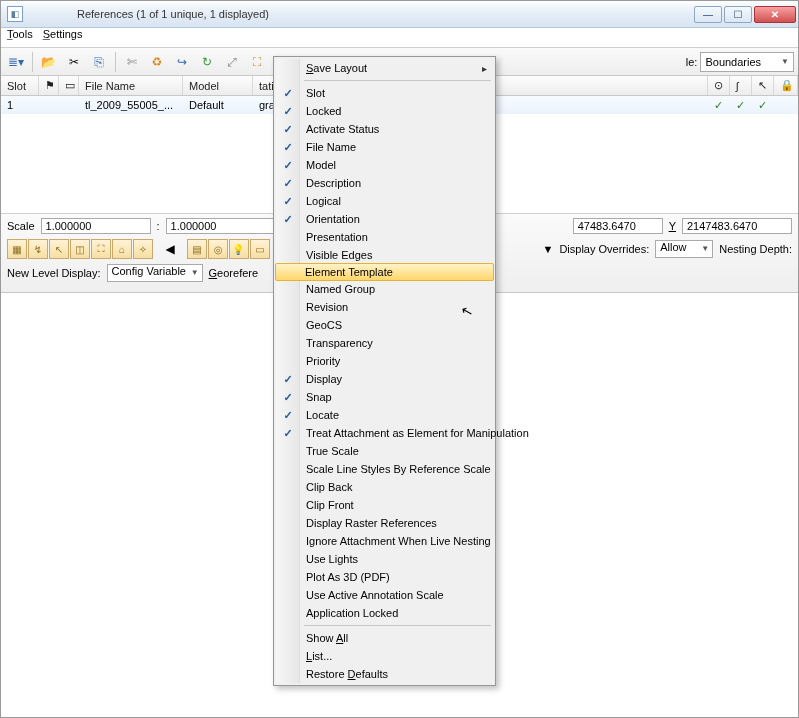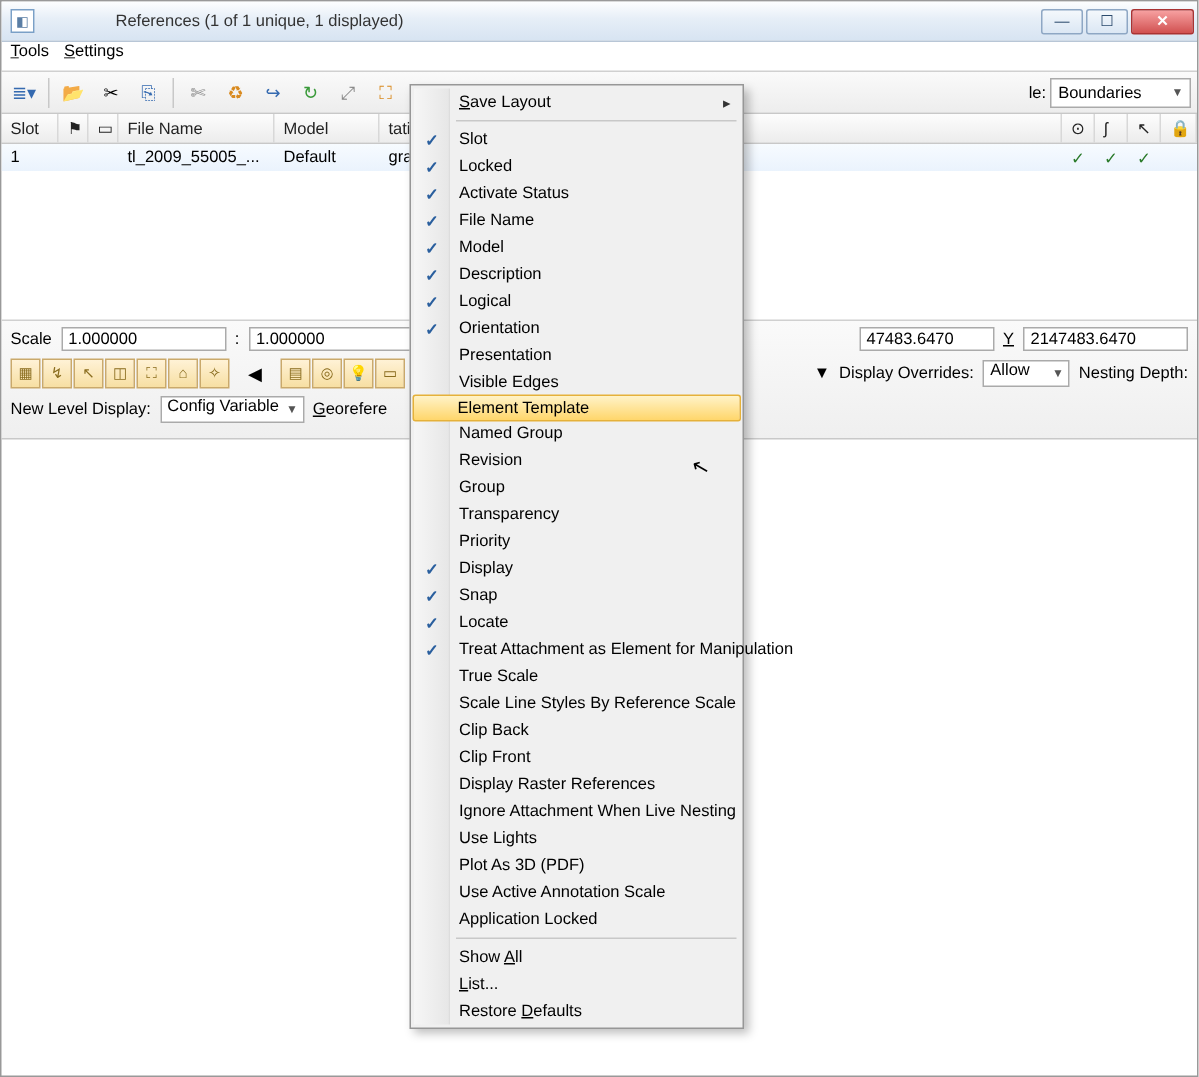--- a/index.html
+++ b/index.html
@@ -330,21 +330,21 @@
   <div class="ctxitem hover">
       <span>Element Template</span>
     </div>
   <div class="ctxitem">
       <span>Named Group</span>
     </div>
   <div class="ctxitem">
       <span>Revision</span>
     </div>
   <div class="ctxitem">
-      <span>Group</span>
+      <span>GeoCS</span>
     </div>
   <div class="ctxitem">
       <span>Transparency</span>
     </div>
   <div class="ctxitem">
       <span>Priority</span>
     </div>
   <div class="ctxitem">
       <span class="ctxcheck">✓</span>
       <span>Display</span>

